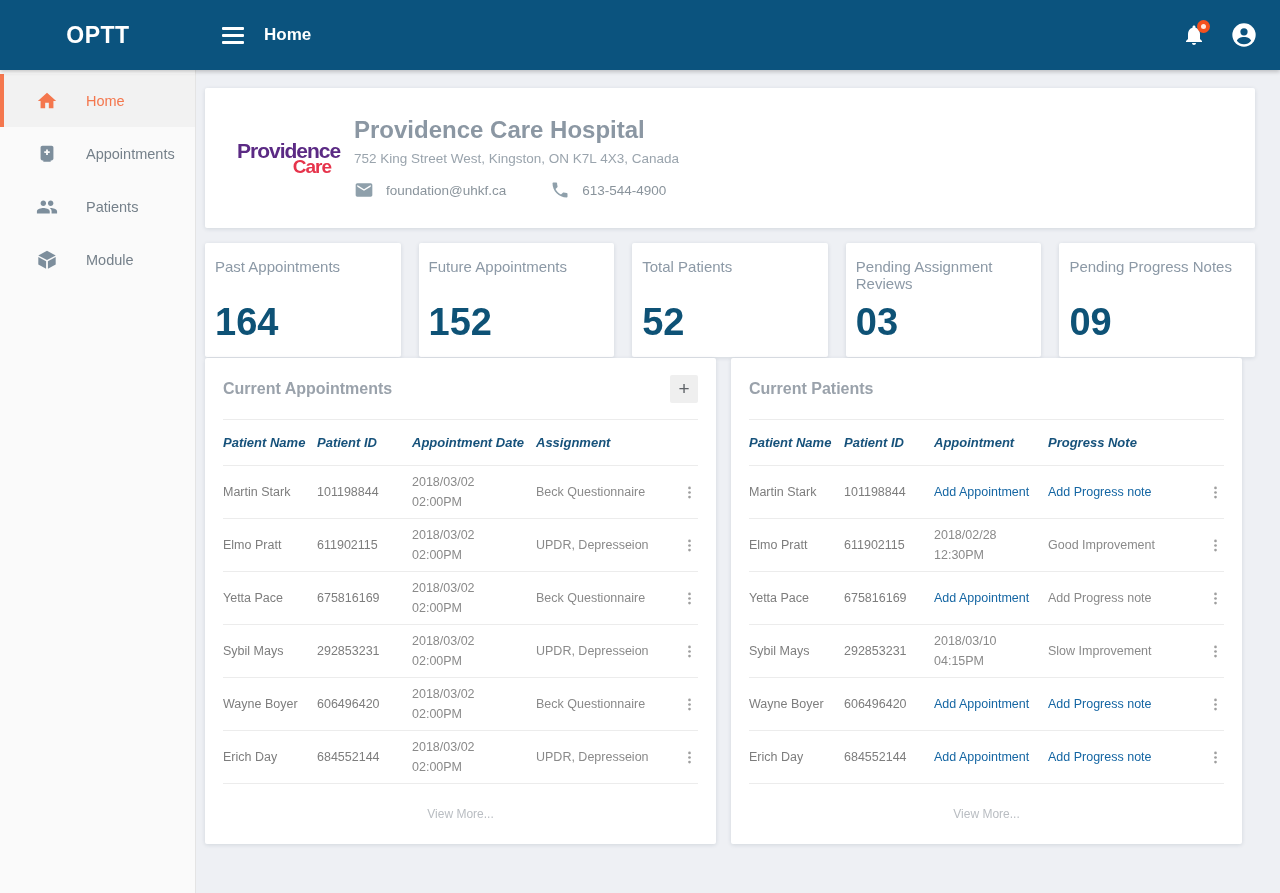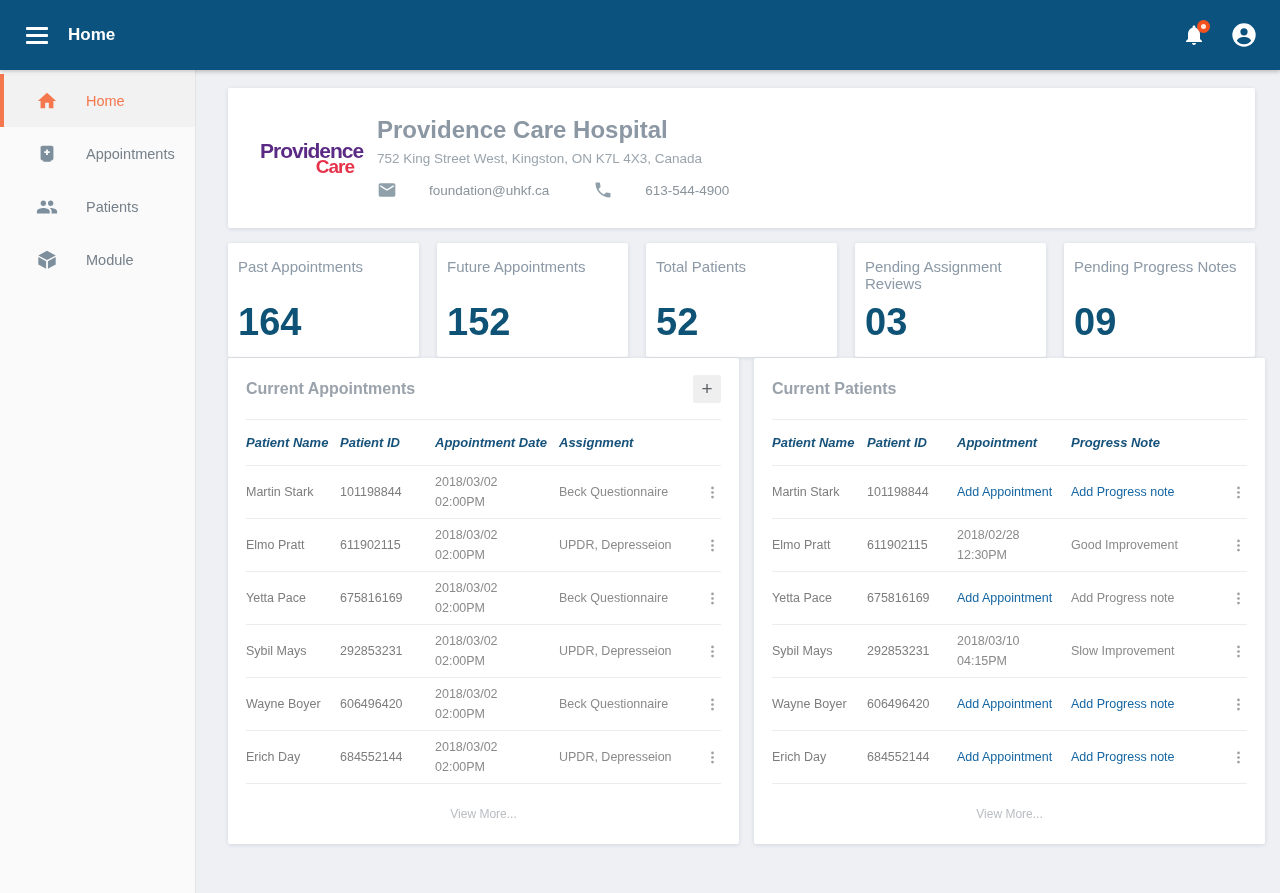--- a/index.html
+++ b/index.html
@@ -33,34 +33,34 @@
   
   .sidebar{position:fixed;top:70px;left:0;width:196px;height:823px;background:#fafafa;
     border-right:1px solid #e4e4e4;padding-top:4px;}
   .side-item{display:flex;align-items:center;height:53px;padding-left:32px;gap:28px;cursor:pointer;
     color:#75808a;font-size:14.5px;border-left:4px solid transparent;}
   .side-item .s-icon{width:22px;height:22px;color:#7d8e9c;flex:0 0 22px;}
   .side-item.active{background:#f2f2f2;border-left-color:var(--accent-orange);color:var(--accent-orange);}
   .side-item.active .s-icon{color:var(--accent-orange);}
 
   
-  .content{position:absolute;top:70px;left:197px;width:1083px;height:823px;padding:18px 25px 20px 31px;}
+  .content{position:absolute;top:70px;left:197px;width:1083px;height:823px;padding:18px 25px 20px 8px;}
   .card{background:#fff;box-shadow:0 1px 4px rgba(21,44,66,.13);border-radius:2px;}
 
   
   .hospital-card{height:140px;display:flex;align-items:center;padding-left:32px;margin-bottom:15px;}
   .hosp-logo{width:101px;margin-right:16px;line-height:1;text-align:center;}
   .hosp-logo .l1{display:block;color:var(--logo-purple);font-size:21px;font-weight:bold;letter-spacing:-1px;}
   .hosp-logo .l2{display:block;color:var(--logo-red);font-size:19px;font-weight:bold;letter-spacing:-1px;
     text-align:right;padding-right:7px;margin-top:-4px;}
   .hosp-name{color:#8b97a3;font-size:24px;font-weight:bold;margin-bottom:7px;}
   .hosp-address{color:#9aa4ad;font-size:13.5px;margin-bottom:14px;}
   .hosp-contact{display:flex;align-items:center;color:#8a949c;font-size:13.5px;}
   .hosp-contact .c-icon{width:20px;height:20px;color:#8fa0ab;margin-right:12px;}
-  .contact-group{display:flex;align-items:center;gap:20px;}
+  .contact-group{display:flex;align-items:center;}
   .contact-group + .contact-group{margin-left:44px;}
 
   
   .stats-row{display:flex;gap:18px;margin-bottom:1px;}
   .stat-card{flex:1;height:114px;padding:15px 10px 16px 10px;display:flex;flex-direction:column;
     justify-content:space-between;}
   .stat-label{color:#8c99a6;font-size:15px;line-height:1.15;}
   .stat-value{color:var(--number-blue);font-size:38px;font-weight:bold;line-height:1;}
 
   
@@ -81,20 +81,21 @@
   .cell-muted{color:#8a8a8a;}
   .cell-link{color:var(--link-blue);cursor:pointer;}
   .kebab{background:none;border:none;cursor:pointer;justify-self:end;display:flex;align-items:center;color:#9e9e9e;}
   .table-footer{height:60px;display:flex;align-items:center;justify-content:center;}
   .view-more{background:none;border:none;color:#b9bdc2;font-size:12px;cursor:pointer;}
 </style>
 </head>
 <body>
 
 <header class="topbar">
+  <div class="topbar-logo">OPTT</div>
   <div class="topbar-left">
     <button class="hamburger" aria-label="menu">
       <span></span>
         <span></span>
         <span></span>
     </button>
     <div class="topbar-title">Home</div>
   </div>
   <div class="topbar-right">
     <button class="icon-btn" aria-label="notifications">

